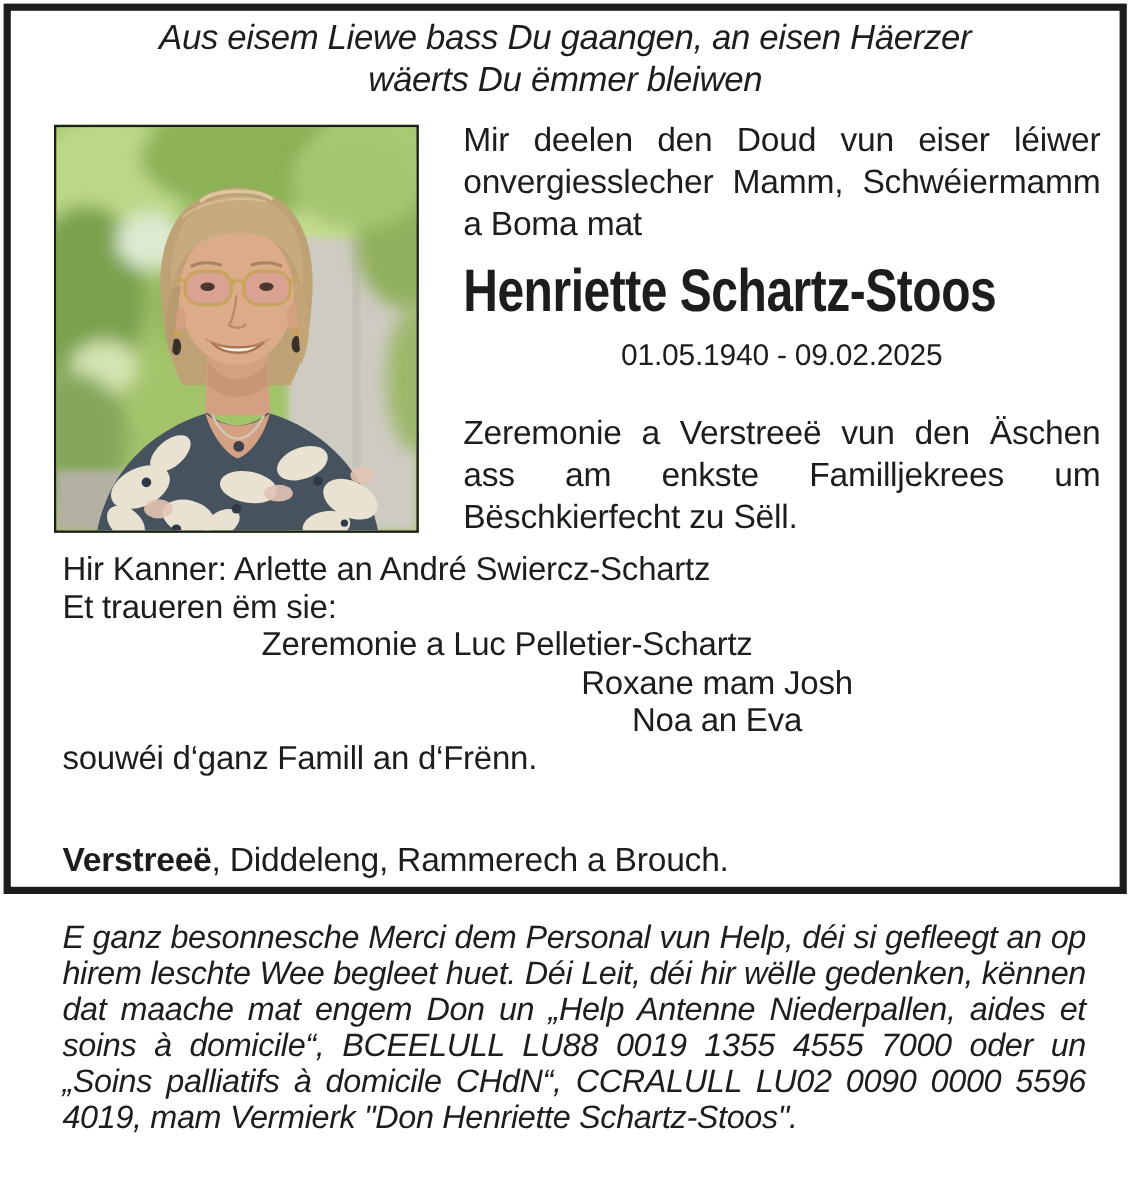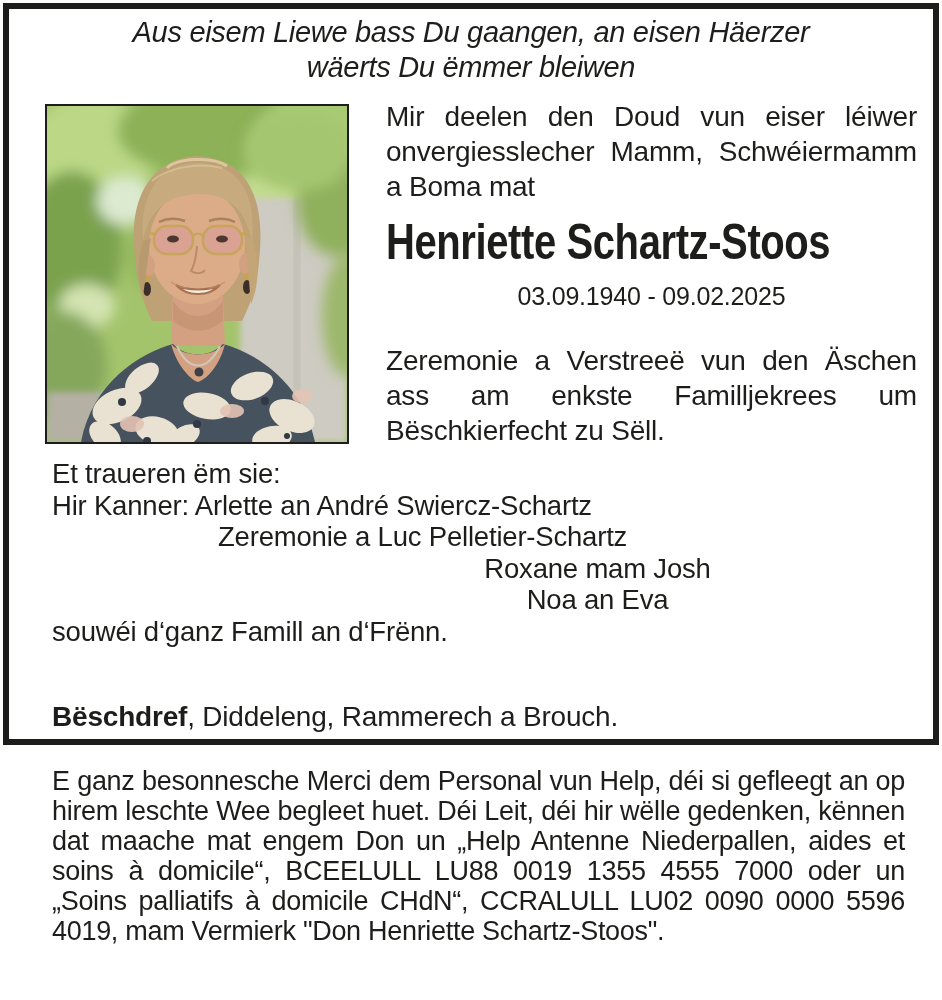--- a/index.html
+++ b/index.html
@@ -106,20 +106,21 @@
   .thanks {
     position: absolute;
     left: 52px;
     right: 37px;
     top: 766px;
     margin: 0;
     font-size: 27px;
     line-height: 30px;
     text-align: justify;
     letter-spacing: -0.3px;
+    font-style: italic;
   }
 </style>
 </head>
 <body>
 
 <div class="sheet">
   <div class="frame"></div>
 
   <div class="epigraph">
     <div>Aus eisem Liewe bass Du gaangen, an eisen Häerzer</div>
@@ -212,31 +213,31 @@
         <path d="M129 179 C140 191 162 191 173 179 C162 185 140 185 129 179 Z" fill="#f4efe4" stroke="#a9704f" stroke-width="2"></path>
         <path d="M124 176 C130 180 136 182 140 182" stroke="#bd8a68" stroke-width="1.5" fill="none" opacity="0.7"></path>
         <path d="M178 176 C172 180 166 182 162 182" stroke="#bd8a68" stroke-width="1.5" fill="none" opacity="0.7"></path>
       </g>
     </svg>
   </div>
 
   <div class="right-col">
     <p class="intro">Mir deelen den Doud vun eiser léiwer onvergiesslecher Mamm, Schwéiermamm a Boma mat</p>
     <h1 class="name">Henriette Schartz-Stoos</h1>
-    <div class="dates">03.09.1940 - 09.02.2025</div>
+    <div class="dates">01.05.1940 - 09.02.2025</div>
     <p class="ceremony">Zeremonie a Verstreeë vun den Äschen ass am enkste Familljekrees um Bëschkierfecht zu Sëll.</p>
   </div>
 
   <div class="mourners">
+      <div class="m-line indent-0">Hir Kanner: Arlette an André Swiercz-Schartz</div>
       <div class="m-line indent-0">Et traueren ëm sie:</div>
-      <div class="m-line indent-0">Hir Kanner: Arlette an André Swiercz-Schartz</div>
       <div class="m-line indent-1">Zeremonie a Luc Pelletier-Schartz</div>
       <div class="m-line indent-2">Roxane mam Josh</div>
       <div class="m-line indent-2">Noa an Eva</div>
       <div class="m-line indent-0">souwéi d‘ganz Famill an d‘Frënn.</div>
     </div>
 
   <div class="places">
-    <span class="bold">Bëschdref</span><span>, Diddeleng, Rammerech a Brouch.</span>
+    <span class="bold">Verstreeë</span><span>, Diddeleng, Rammerech a Brouch.</span>
   </div>
 
   <p class="thanks">E ganz besonnesche Merci dem Personal vun Help, déi si gefleegt an op hirem leschte Wee begleet huet. Déi Leit, déi hir wëlle gedenken, kënnen dat maache mat engem Don un „Help Antenne Niederpallen, aides et soins à domicile“, BCEELULL LU88 0019 1355 4555 7000 oder un „Soins palliatifs à domicile CHdN“, CCRALULL LU02 0090 0000 5596 4019, mam Vermierk "Don Henriette Schartz-Stoos".</p>
 </div>
 
 </body></html>

